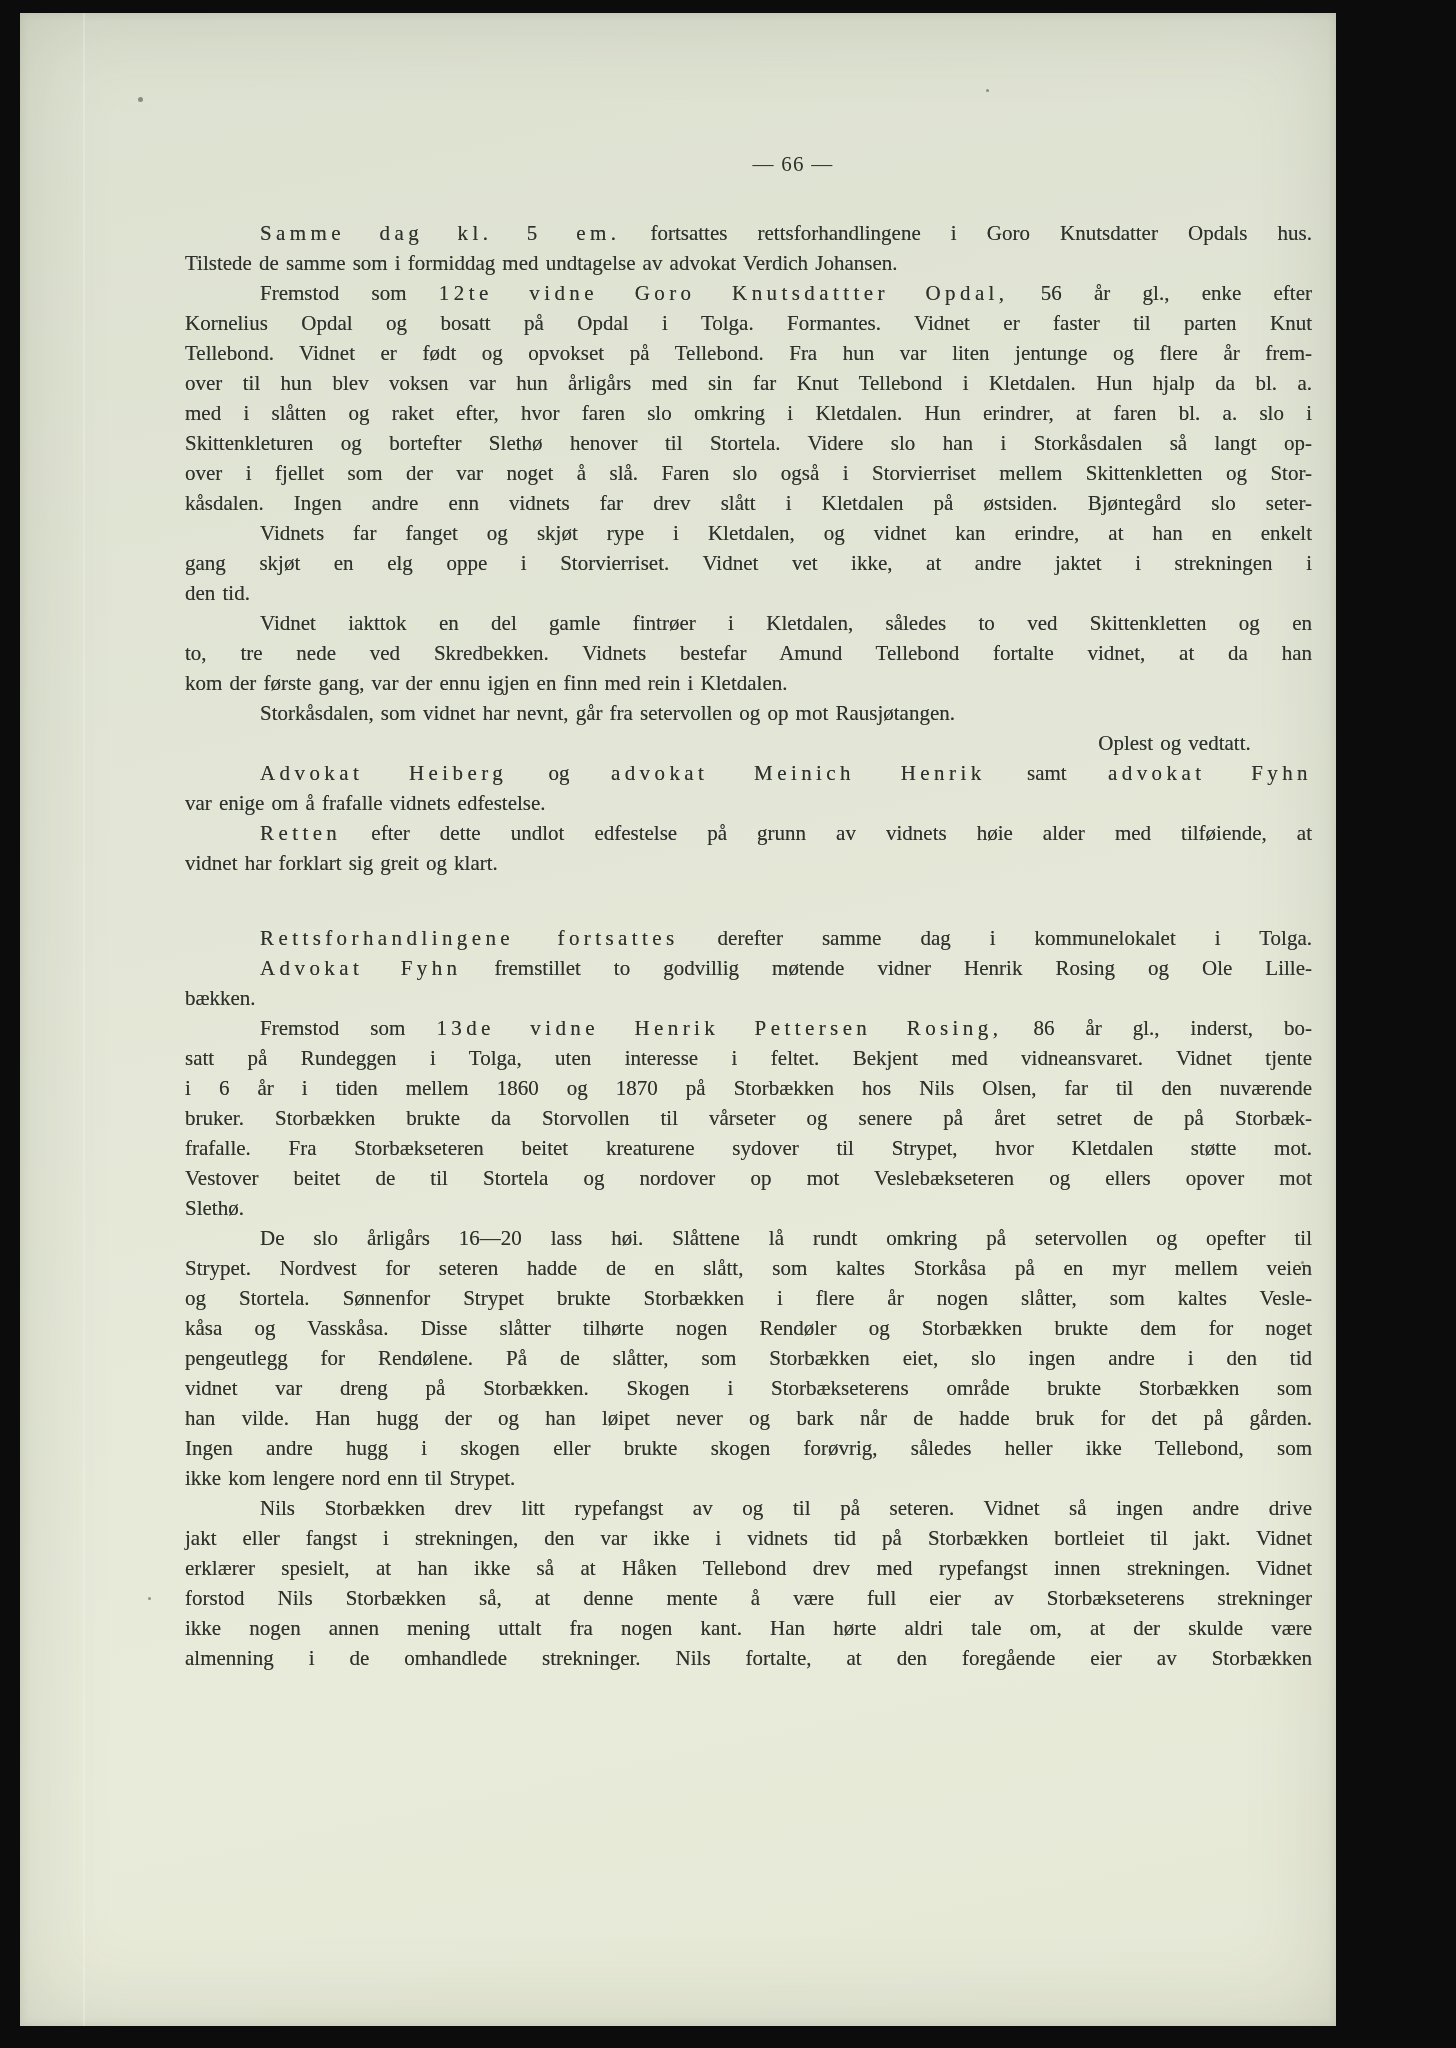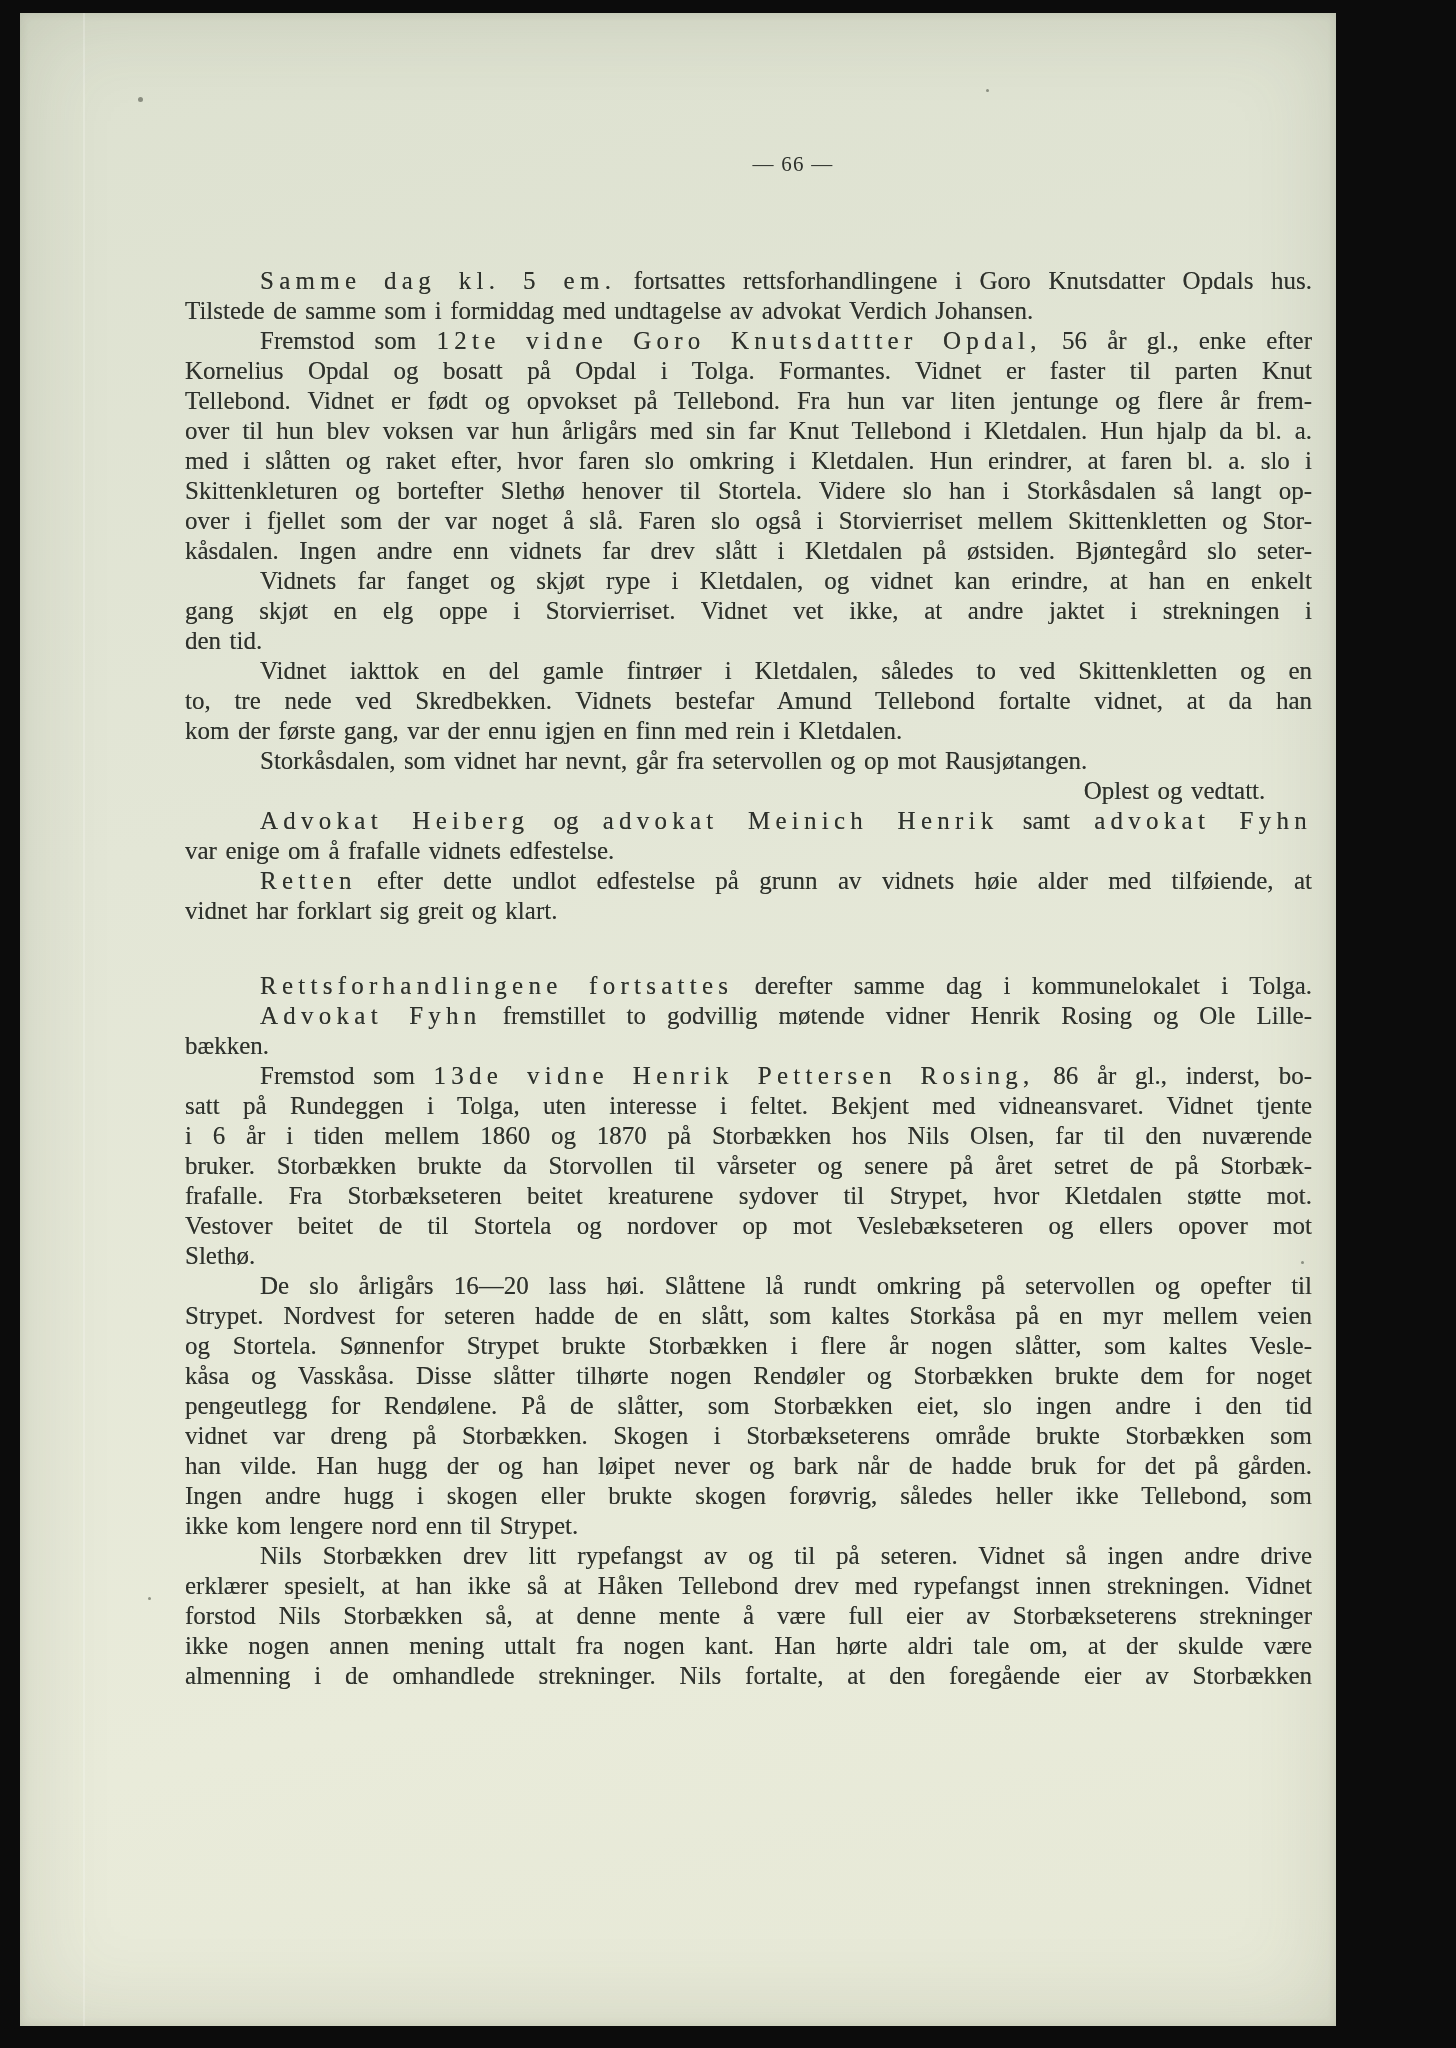--- a/index.html
+++ b/index.html
@@ -39,25 +39,24 @@
     text-align: center;
     font-size: 21px;
     letter-spacing: 0.06em;
     color: #2e312c;
   }
   .textblock {
     position: absolute;
     left: 165px;
     top: 205px;
     width: 1127px;
-    font-size: 25px;
+    font-size: 21px;
     color: #2e312c;
     word-spacing: 0.09em;
     text-shadow: 0 0 0.5px rgba(46, 49, 44, 0.55);
-    margin-top: 48px;
   }
   .line { line-height: 30px; min-height: 30px; }
   .line.j { text-align: justify; text-align-last: justify; }
   .line.ind { text-indent: 75px; }
   .line.gap { margin-top: 45px; }
   .sp { letter-spacing: 0.21em; }
 </style>
 </head>
 <body>
 
@@ -105,19 +104,20 @@
         <div class="line j ind"><span class="n">De slo årligårs 16—20 lass høi.  Slåttene lå rundt omkring på setervollen og opefter til</span></div>
         <div class="line j"><span class="n">Strypet.  Nordvest for seteren hadde de en slått, som kaltes Storkåsa på en myr mellem veien</span></div>
         <div class="line j"><span class="n">og Stortela.  Sønnenfor Strypet brukte Storbækken i flere år nogen slåtter, som kaltes Vesle-</span></div>
         <div class="line j"><span class="n">kåsa og Vasskåsa.  Disse slåtter tilhørte nogen Rendøler og Storbækken brukte dem for noget</span></div>
         <div class="line j"><span class="n">pengeutlegg for Rendølene.  På de slåtter, som Storbækken eiet, slo ingen andre i den tid</span></div>
         <div class="line j"><span class="n">vidnet var dreng på Storbækken.  Skogen i Storbækseterens område brukte Storbækken som</span></div>
         <div class="line j"><span class="n">han vilde.  Han hugg der og han løipet never og bark når de hadde bruk for det på gården.</span></div>
         <div class="line j"><span class="n">Ingen andre hugg i skogen eller brukte skogen forøvrig, således heller ikke Tellebond, som</span></div>
         <div class="line"><span class="n">ikke kom lengere nord enn til Strypet.</span></div>
         <div class="line j ind"><span class="n">Nils Storbækken drev litt rypefangst av og til på seteren.  Vidnet så ingen andre drive</span></div>
+        <div class="line j"><span class="n">jakt eller fangst i strekningen, den var ikke i vidnets tid på Storbækken bortleiet til jakt.  Vidnet</span></div>
         <div class="line j"><span class="n">erklærer spesielt, at han ikke så at Håken Tellebond drev med rypefangst innen strekningen.  Vidnet</span></div>
         <div class="line j"><span class="n">forstod Nils Storbækken så, at denne mente å være full eier av Storbækseterens strekninger</span></div>
         <div class="line j"><span class="n">ikke nogen annen mening uttalt fra nogen kant.  Han hørte aldri tale om, at der skulde være</span></div>
         <div class="line j"><span class="n">almenning i de omhandlede strekninger.  Nils fortalte, at den foregående eier av Storbækken</span></div>
       </div>
   </div>
 </div>
 
 </body></html>

